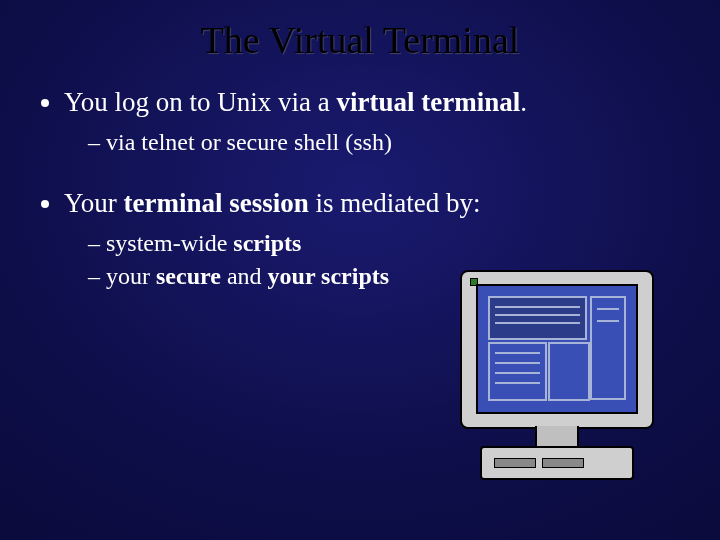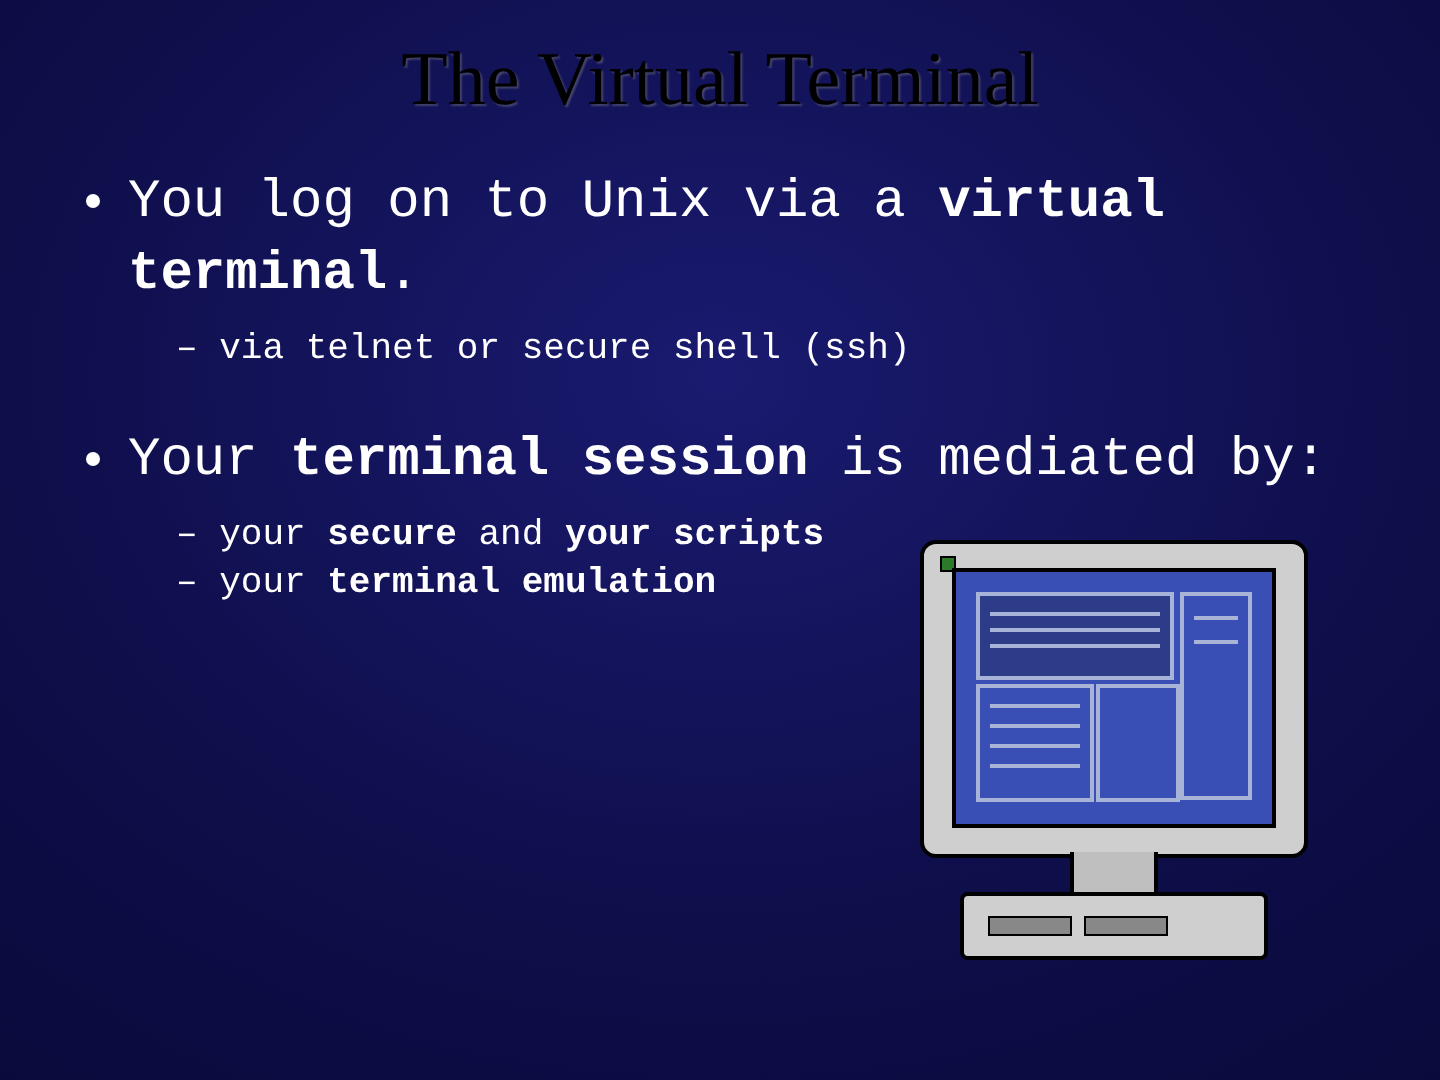--- a/index.html
+++ b/index.html
@@ -19,39 +19,38 @@
     text-align: center;
     font-size: 38px;
     color: #000;
     text-shadow: 1px 1px 1px rgba(100,100,120,0.6);
     padding-top: 18px;
     padding-bottom: 10px;
     font-weight: normal;
   }
   .content {
     padding: 0 28px 0 44px;
-    font-family: Liberation Mono, monospace;
   }
   ul.top {
     list-style: disc;
     margin: 12px 0 0 0;
     padding-left: 20px;
   }
   ul.top > li {
     font-size: 27px;
     line-height: 1.35;
     margin-bottom: 4px;
   }
   ul.sub {
     list-style: none;
     margin: 6px 0 26px 0;
     padding-left: 24px;
   }
   ul.sub > li {
-    font-size: 18px;
+    font-size: 24px;
     line-height: 1.35;
   }
   ul.sub > li::before {
     content: "– ";
   }
   b { font-weight: bold; }
   .bullet2 { margin-top: 10px; }
 
   
   .clip {
@@ -129,24 +128,24 @@
       <ul class="sub">
         <li>
           <span>via telnet or secure shell (ssh)</span>
         </li>
       </ul>
     </li>
     <li class="bullet2">
       <span>Your </span><b>terminal session</b><span> is mediated by:</span>
       <ul class="sub">
         <li>
-          <span>your </span><b>secure</b><span> and </span><b>your scripts</b>
+          <span>system-wide </span><b>scripts</b>
         </li>
         <li>
-          <span>your </span><b>terminal emulation</b>
+          <span>your </span><b>secure</b><span> and </span><b>your scripts</b>
         </li>
       </ul>
     </li>
   </ul>
 </div>
 
 <div class="clip">
   <div class="monitor-body">
     <div class="pwr"></div>
   </div>

